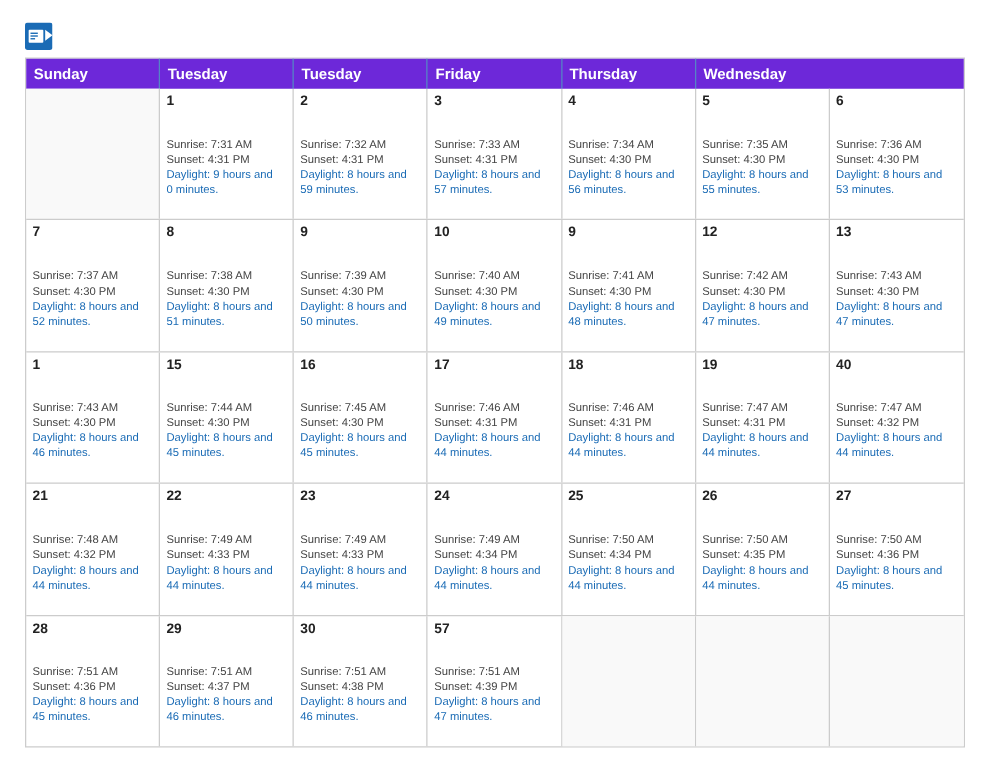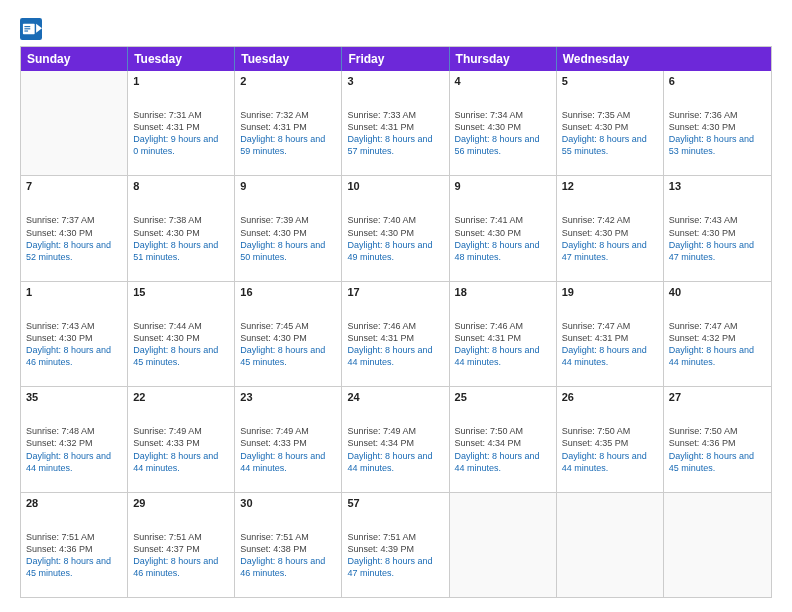--- a/index.html
+++ b/index.html
@@ -240,21 +240,21 @@
             <span class="day-num">19</span>
             <div class="cell-text">Sunrise: 7:47 AM<br>Sunset: 4:31 PM<br><span class="daylight">Daylight: 8 hours and<br>44 minutes.</span></div>
           </div>
           <div class="cal-cell">
             <span class="day-num">40</span>
             <div class="cell-text">Sunrise: 7:47 AM<br>Sunset: 4:32 PM<br><span class="daylight">Daylight: 8 hours and<br>44 minutes.</span></div>
           </div>
         </div>
         <div class="cal-row">
           <div class="cal-cell">
-            <span class="day-num">35</span>
+            <span class="day-num">21</span>
             <div class="cell-text">Sunrise: 7:48 AM<br>Sunset: 4:32 PM<br><span class="daylight">Daylight: 8 hours and<br>44 minutes.</span></div>
           </div>
           <div class="cal-cell">
             <span class="day-num">22</span>
             <div class="cell-text">Sunrise: 7:49 AM<br>Sunset: 4:33 PM<br><span class="daylight">Daylight: 8 hours and<br>44 minutes.</span></div>
           </div>
           <div class="cal-cell">
             <span class="day-num">23</span>
             <div class="cell-text">Sunrise: 7:49 AM<br>Sunset: 4:33 PM<br><span class="daylight">Daylight: 8 hours and<br>44 minutes.</span></div>
           </div>

